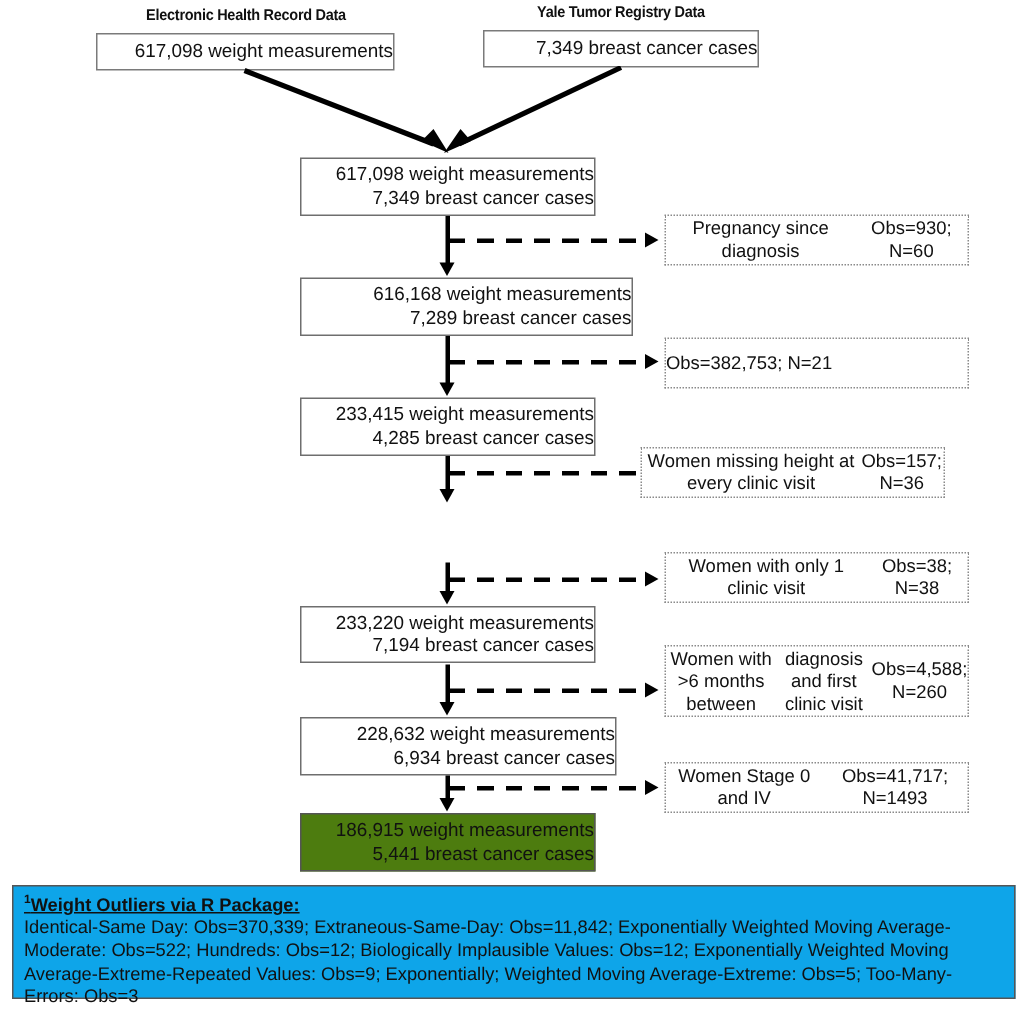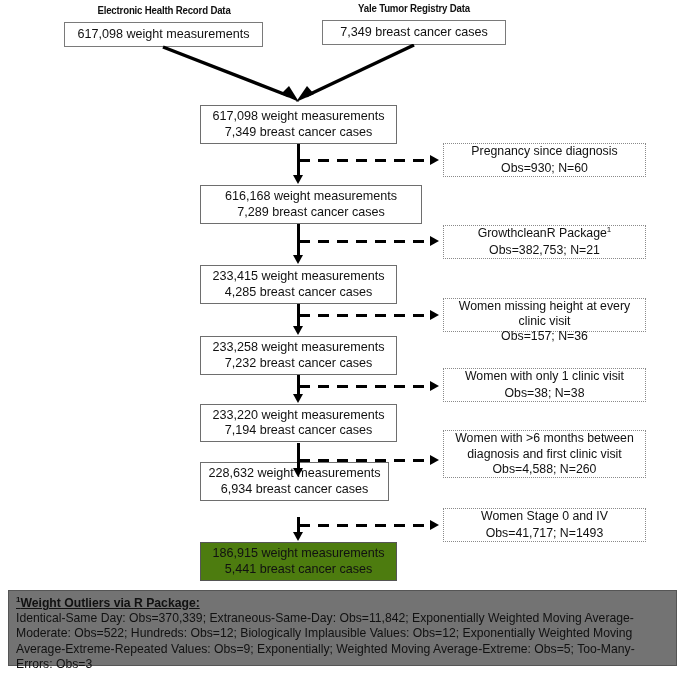--- a/index.html
+++ b/index.html
@@ -29,41 +29,41 @@
     font-family: "Liberation Sans", sans-serif;
     transform: scaleX(0.92);
   }
   .box {
     position: absolute;
     box-sizing: border-box;
     border: 1.4px solid #6e6e6e;
     background: #ffffff;
     display: flex;
     flex-direction: column;
-    align-items: center;
+    align-items: flex-end;
     justify-content: center;
     text-align: center;
     font-size: 12.6px;
     line-height: 15.5px;
     color: #111;
   }
   .box.top-src {
     border-color: #7a7a7a;
   }
   .box.final {
     background: #4d7c0f;
     border-color: #555555;
   }
   .excl {
     position: absolute;
     box-sizing: border-box;
     border: 1.5px dotted #8a8a8a;
     background: #ffffff;
     display: flex;
-    flex-direction: column;
+    flex-direction: row;
     align-items: center;
     justify-content: space-between;
     text-align: center;
     font-size: 12.3px;
     line-height: 15px;
     color: #111;
   }
   .excl .ln { display: block; }
   .box .ln { display: block; white-space: nowrap; }
   sup.fn {
@@ -95,21 +95,21 @@
     width: 0; height: 0;
     border-top: 5.5px solid transparent;
     border-bottom: 5.5px solid transparent;
     border-left: 9px solid #000;
   }
   .diag { position: absolute; }
   .footnote {
     position: absolute;
     box-sizing: border-box;
     border: 1.4px solid #555;
-    background: #737373;
+    background: #0ea5e9;
     padding: 5px 7px 6px 7px;
     font-size: 12.2px;
     line-height: 15.2px;
     color: #111;
   }
   .footnote .fn-head {
     font-weight: bold;
     text-decoration: underline;
     display: block;
     margin-bottom: 0px;
@@ -146,31 +146,27 @@
   <div class="box" style="left:200px; top:185px; width:222px; height:39px;">
     <span class="ln">616,168 weight measurements</span>
     <span class="ln">7,289 breast cancer cases</span>
   </div>
 
   <div class="box" style="left:200px; top:265px; width:197px; height:39px;">
     <span class="ln">233,415 weight measurements</span>
     <span class="ln">4,285 breast cancer cases</span>
   </div>
 
-  <div class="box" style="left:200px; top:336px; width:197px; height:39px;">
-    <span class="ln">233,258 weight measurements</span>
-    <span class="ln">7,232 breast cancer cases</span>
-  </div>
 
   <div class="box" style="left:200px; top:404px; width:197px; height:38px;">
     <span class="ln">233,220 weight measurements</span>
     <span class="ln">7,194 breast cancer cases</span>
   </div>
 
-  <div class="box" style="left:200px; top:462px; width:189px; height:39px;">
+  <div class="box" style="left:200px; top:478px; width:211px; height:39px;">
     <span class="ln">228,632 weight measurements</span>
     <span class="ln">6,934 breast cancer cases</span>
   </div>
 
   <div class="box final" style="left:200px; top:542px; width:197px; height:39px;">
     <span class="ln">186,915 weight measurements</span>
     <span class="ln">5,441 breast cancer cases</span>
   </div>
 
   <div class="vline" style="left:297px; top:144px; height:32px;"></div>
@@ -208,25 +204,24 @@
 
   <div class="dash" style="left:299px; top:524px; width:133px;"></div>
   <div class="dhead" style="left:430px; top:520px;"></div>
 
   <div class="excl" style="left:443px; top:143px; width:203px; height:34px;">
     <span class="ln">Pregnancy since diagnosis</span>
     <span class="ln">Obs=930; N=60</span>
   </div>
 
   <div class="excl" style="left:443px; top:225px; width:203px; height:34px;">
-    <span class="ln"><span>GrowthcleanR Package</span><sup class="fn">1</sup></span>
     <span class="ln">Obs=382,753; N=21</span>
   </div>
 
-  <div class="excl" style="left:443px; top:298px; width:203px; height:34px;">
+  <div class="excl" style="left:427px; top:298px; width:203px; height:34px;">
     <span class="ln">Women missing height at every clinic visit</span>
     <span class="ln">Obs=157; N=36</span>
   </div>
 
   <div class="excl" style="left:443px; top:368px; width:203px; height:34px;">
     <span class="ln">Women with only 1 clinic visit</span>
     <span class="ln">Obs=38; N=38</span>
   </div>
 
   <div class="excl" style="left:443px; top:430px; width:203px; height:48px;">

